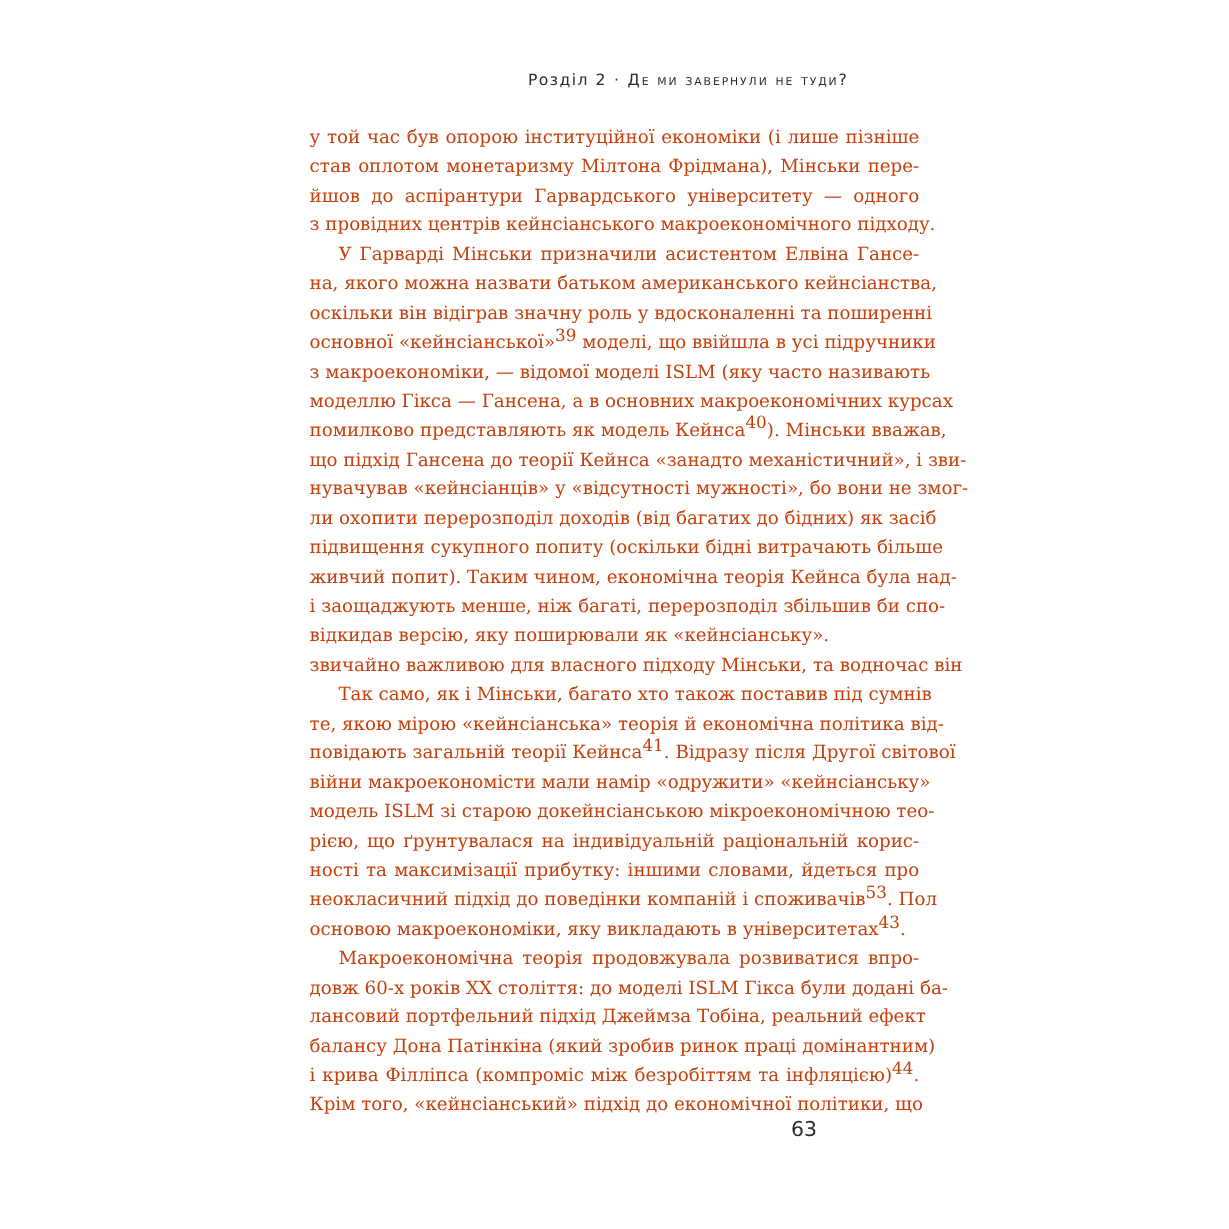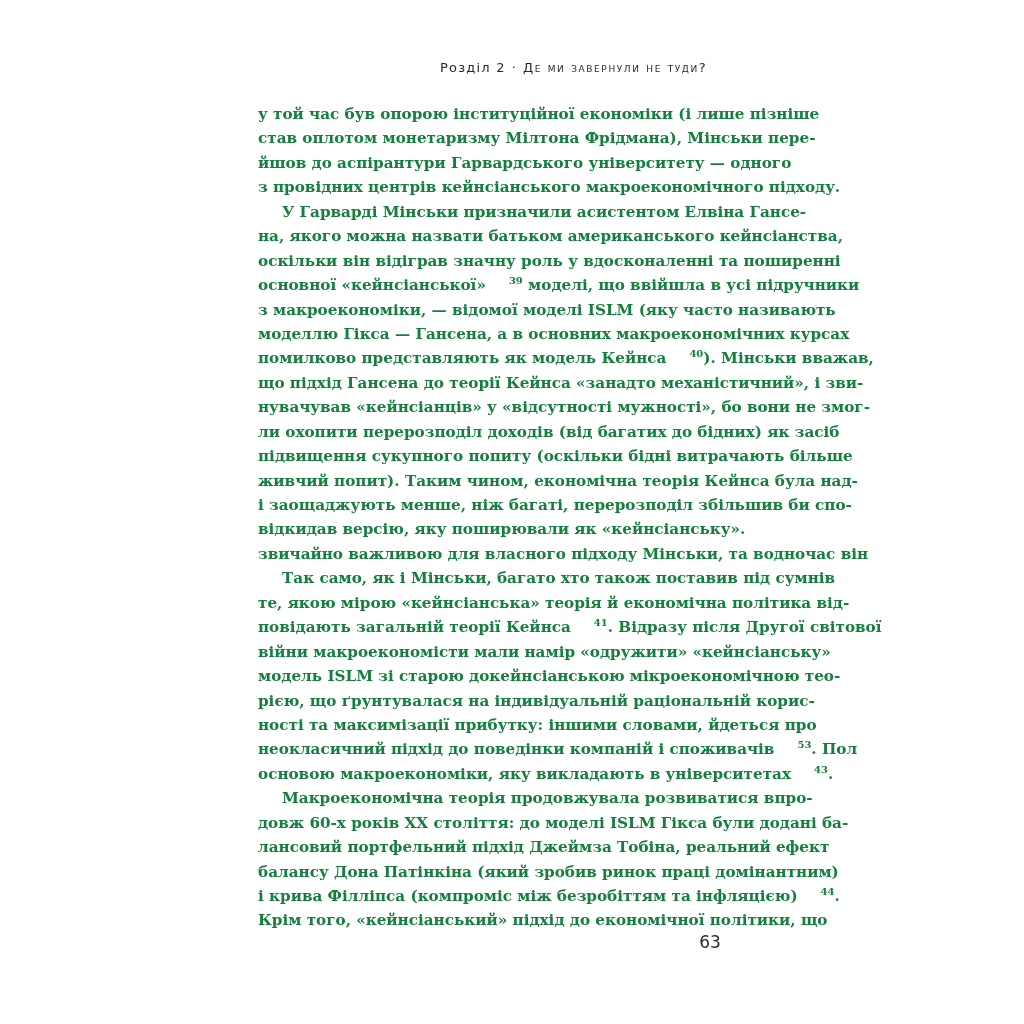--- a/index.html
+++ b/index.html
@@ -8,29 +8,28 @@
   .running-head {
     position: absolute; top: 60px; left: 440px; width: 330px;
     font-family: "DejaVu Sans", sans-serif; font-size: 13px; color: #2a2a2a;
     letter-spacing: 1.2px; text-align: left; white-space: nowrap;
   }
   .running-head .sep { margin: 0 6px; }
   .running-head .title { font-variant: small-caps; letter-spacing: 1.6px; }
   .body-text {
     position: absolute; top: 102px; left: 258px; width: 508px;
     font-family: "DejaVu Serif", serif; font-size: 15.2px; line-height: 24.45px;
-    color: #15803d;
-    font-weight: bold;
+    color: #c2410c;
   }
   .line { display: block; white-space: nowrap; text-align: justify; text-align-last: justify; height: 24.45px; overflow: visible; }
   .line.last { text-align-last: left; }
   .line.indent { padding-left: 24px; }
-  sup { font-size: 10px; line-height: 0; vertical-align: 6px; margin-left: 23px; }
+  sup { font-size: 14px; line-height: 0; vertical-align: 6px; }
   .folio {
-    position: absolute; top: 932px; left: 690px; width: 40px; text-align: center;
+    position: absolute; top: 932px; left: 650px; width: 40px; text-align: center;
     font-family: "DejaVu Sans", sans-serif; font-size: 17px; color: #2a2a2a;
   }
 </style>
 </head>
 <body>
 
 <div class="page">
   <div class="running-head">
     <span>Розділ 2</span><span class="sep">·</span><span class="title">Де ми завернули не туди?</span>
   </div>

